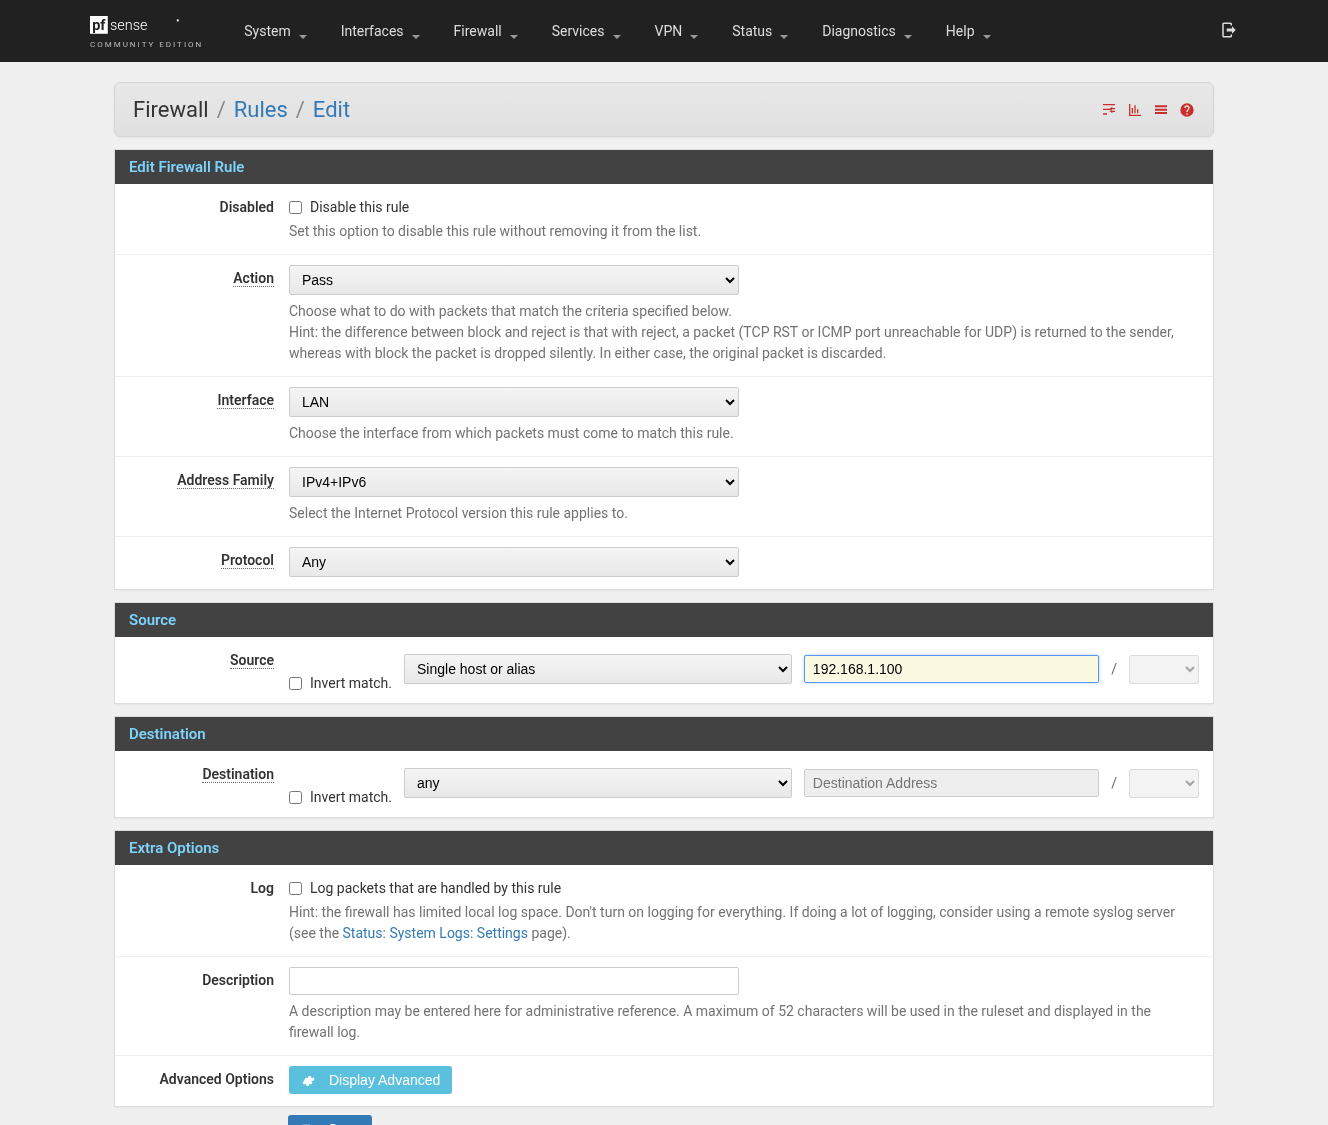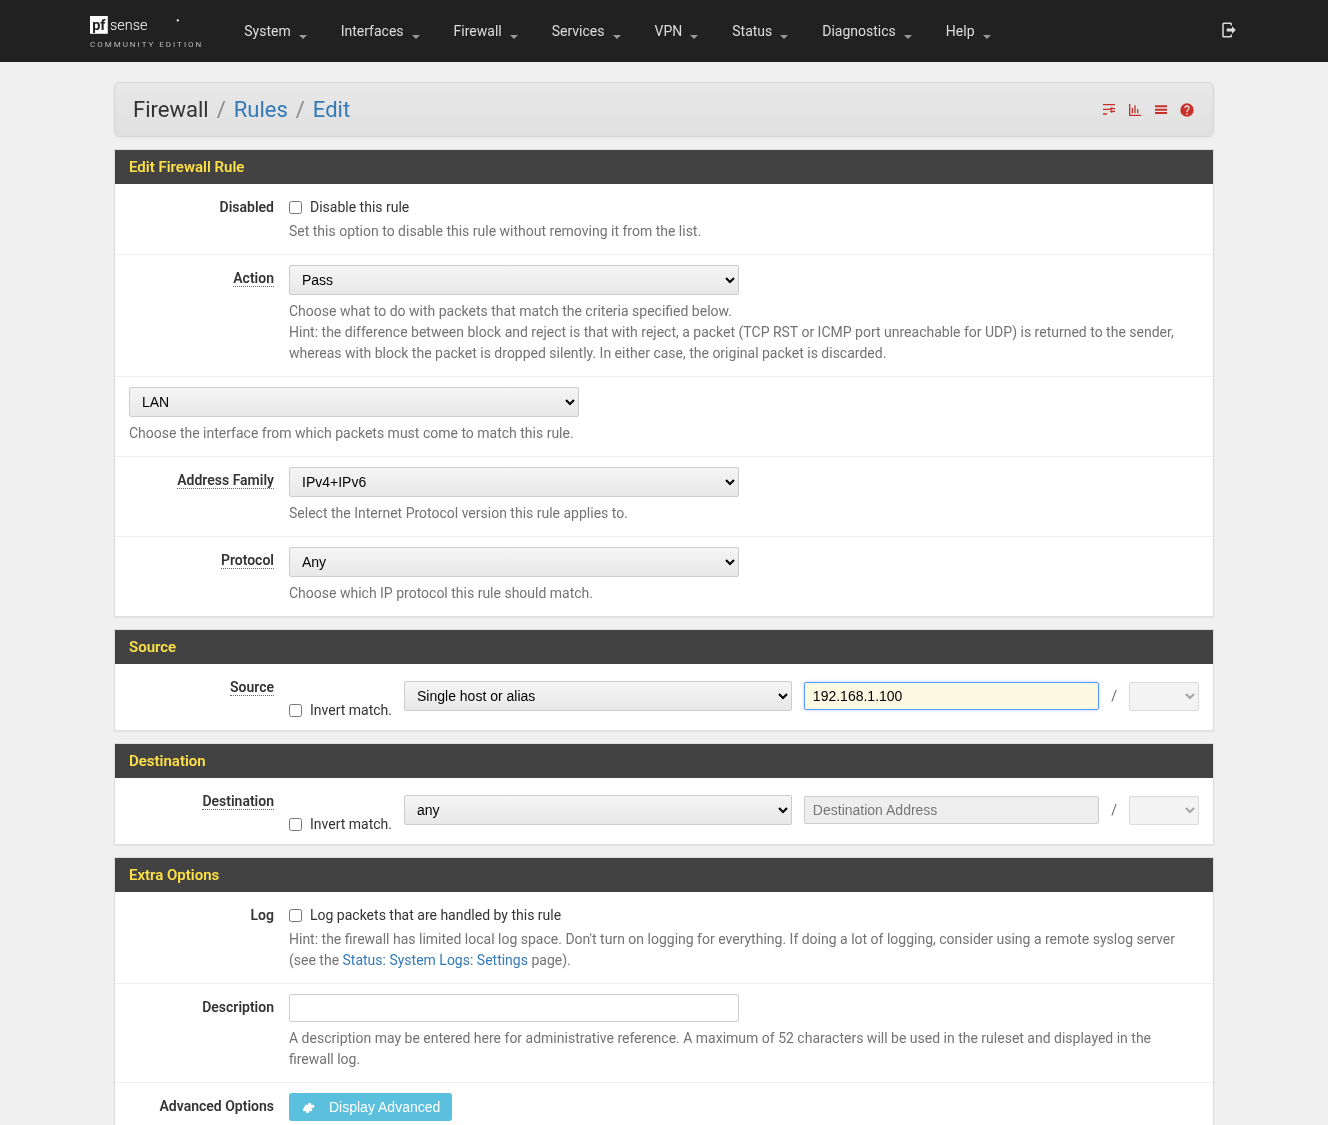--- a/index.html
+++ b/index.html
@@ -24,21 +24,21 @@
     .breadcrumb { font-size: 22px; font-weight: 400; display: flex; align-items: center; gap: 8px; }
     .breadcrumb-item { color: #337ab7; cursor: pointer; }
     .breadcrumb-item.active { color: #333; cursor: default; }
     .breadcrumb-sep { color: #888; }
     .header-icons { margin-left: auto; display: flex; gap: 10px; }
     .header-icon { width: 16px; height: 16px; fill: #c9302c; cursor: pointer; }
     .header-icon.help { fill: #c9302c; }
     
     
     .panel { background: #fff; border: 1px solid #ddd; border-radius: 0; margin-top: 12px; box-shadow: 0 1px 2px rgba(0,0,0,0.05); }
-    .panel-heading { background: #424242; color: #fde047; font-weight: 600; font-size: 15px; padding: 8px 14px; }
+    .panel-heading { background: #424242; color: #7dd3fc; font-weight: 600; font-size: 15px; padding: 8px 14px; }
     .panel-body { padding: 0; }
     
     
     .form-group { display: flex; padding: 10px 14px 12px; border-bottom: 1px solid #eee; }
     .form-group:last-child { border-bottom: none; }
     .col-label { width: 160px; flex-shrink: 0; text-align: right; padding-right: 15px; padding-top: 5px; font-weight: 600; }
     .col-label .underline { border-bottom: 1px dotted #666; cursor: help; }
     .col-content { flex: 1; }
     .form-control { width: 450px; max-width: 100%; padding: 5px 8px; border: 1px solid #ccc; border-radius: 2px; font-size: 14px; background: linear-gradient(to bottom, #f8f8f8, #eee); }
     .form-control-wide { width: 450px; }
@@ -166,39 +166,39 @@
         <div class="col-content">
           <select class="form-control form-select form-control-wide"><option>Pass</option></select>
           <div class="help-block">
             <span>Choose what to do with packets that match the criteria specified below.</span><br>
             <span>Hint: the difference between block and reject is that with reject, a packet (TCP RST or ICMP port unreachable for UDP) is returned to the sender, whereas with block the packet is dropped silently. In either case, the original packet is discarded.</span>
           </div>
         </div>
       </div>
 
       <div class="form-group">
+        <div class="col-label"><span class="underline">Interface</span></div>
         <div class="col-content">
           <select class="form-control form-select form-control-wide"><option>LAN</option></select>
           <div class="help-block">Choose the interface from which packets must come to match this rule.</div>
         </div>
       </div>
 
       <div class="form-group">
         <div class="col-label"><span class="underline">Address Family</span></div>
         <div class="col-content">
           <select class="form-control form-select form-control-wide"><option>IPv4+IPv6</option></select>
           <div class="help-block">Select the Internet Protocol version this rule applies to.</div>
         </div>
       </div>
 
       <div class="form-group">
         <div class="col-label"><span class="underline">Protocol</span></div>
         <div class="col-content">
           <select class="form-control form-select form-control-wide"><option>Any</option></select>
-          <div class="help-block">Choose which IP protocol this rule should match.</div>
         </div>
       </div>
 
     </div>
   </div>
 
   <div class="panel">
     <div class="panel-heading">Source</div>
     <div class="panel-body">
       <div class="form-group">

